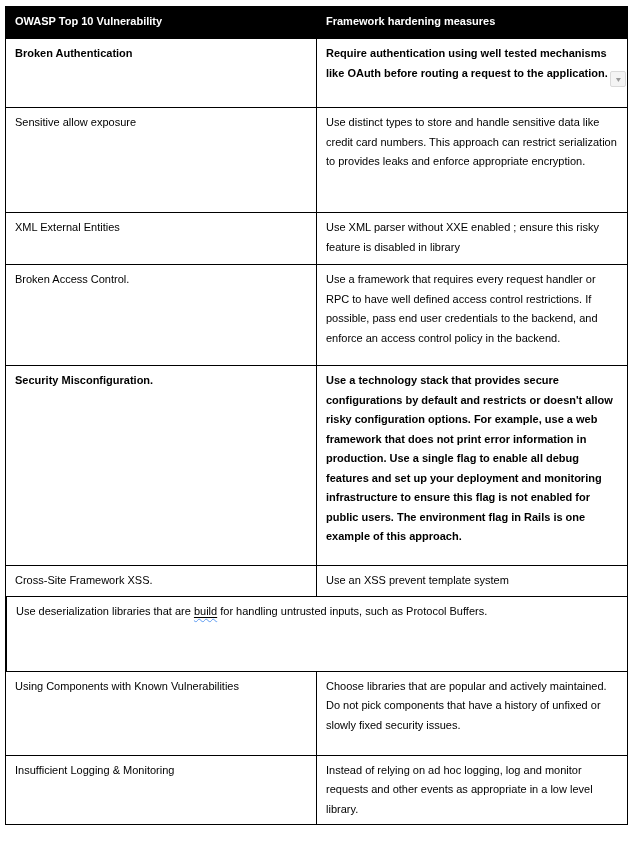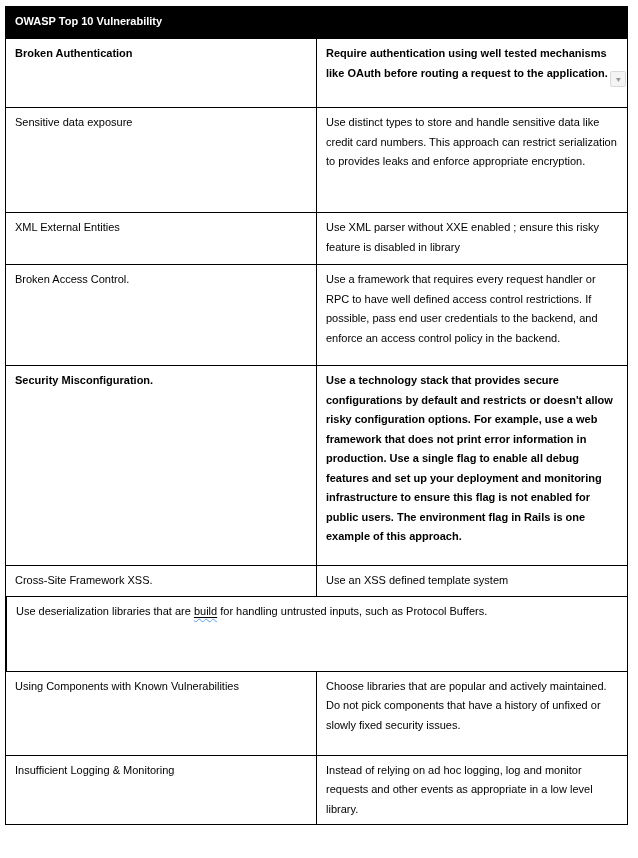--- a/index.html
+++ b/index.html
@@ -85,44 +85,45 @@
     color: #9a9a9a;
     transform: scaleX(1.2);
   }
 </style>
 </head>
 <body>
 
 <div class="doc-table">
   <div class="trow thead" style="min-height:31px;">
     <div class="cell c1">OWASP Top 10 Vulnerability</div>
+    <div class="cell c2">Framework hardening measures</div>
   </div>
     <div class="trow" style="min-height: 69px; font-weight: bold;">
     <div class="cell c1">Broken Authentication</div>
     <div class="cell c2"><span>Require authentication using well tested mechanisms like OAuth before routing a request to the application.</span></div>
   </div>
     <div class="trow" style="min-height: 105px;">
-    <div class="cell c1">Sensitive data exposure</div>
+    <div class="cell c1">Sensitive allow exposure</div>
     <div class="cell c2"><span>Use distinct types to store and handle sensitive data like credit card numbers. This approach can restrict serialization to provides leaks and enforce appropriate encryption.</span></div>
   </div>
     <div class="trow" style="min-height: 52px;">
     <div class="cell c1">XML External Entities</div>
     <div class="cell c2"><span>Use XML parser without XXE enabled ; ensure this risky feature is disabled in library</span></div>
   </div>
     <div class="trow" style="min-height: 101px; justify-content: space-between;">
     <div class="cell c1">Broken Access Control.</div>
     <div class="cell c2"><span>Use a framework that requires every request handler or RPC to have well defined access control restrictions. If possible, pass end user credentials to the backend, and enforce an access control policy in the backend.</span></div>
   </div>
     <div class="trow" style="min-height: 200px; font-weight: bold;">
     <div class="cell c1">Security Misconfiguration.</div>
     <div class="cell c2"><span>Use a technology stack that provides secure configurations by default and restricts or doesn't allow risky configuration options. For example, use a web framework that does not print error information in production. Use a single flag to enable all debug features and set up your deployment and monitoring infrastructure to ensure this flag is not enabled for public users. The environment flag in Rails is one example of this approach.</span></div>
   </div>
     <div class="trow" style="min-height: 28px;">
     <div class="cell c1">Cross-Site Framework XSS.</div>
-    <div class="cell c2"><span>Use an XSS defined template system</span></div>
+    <div class="cell c2"><span>Use an XSS prevent template system</span></div>
   </div>
     <div class="trow" style="min-height: 75px;">
     <div class="cell c2"><span>Use deserialization libraries that are </span><span class="deco-underline"><span class="wavy-blue">build</span></span><span> for handling untrusted inputs, such as Protocol Buffers.</span></div>
   </div>
     <div class="trow" style="min-height: 84px;">
     <div class="cell c1">Using Components with Known Vulnerabilities</div>
     <div class="cell c2"><span>Choose libraries that are popular and actively maintained. Do not pick components that have a history of unfixed or slowly fixed security issues.</span></div>
   </div>
     <div class="trow" style="min-height: 69px;">
     <div class="cell c1">Insufficient Logging &amp; Monitoring</div>

